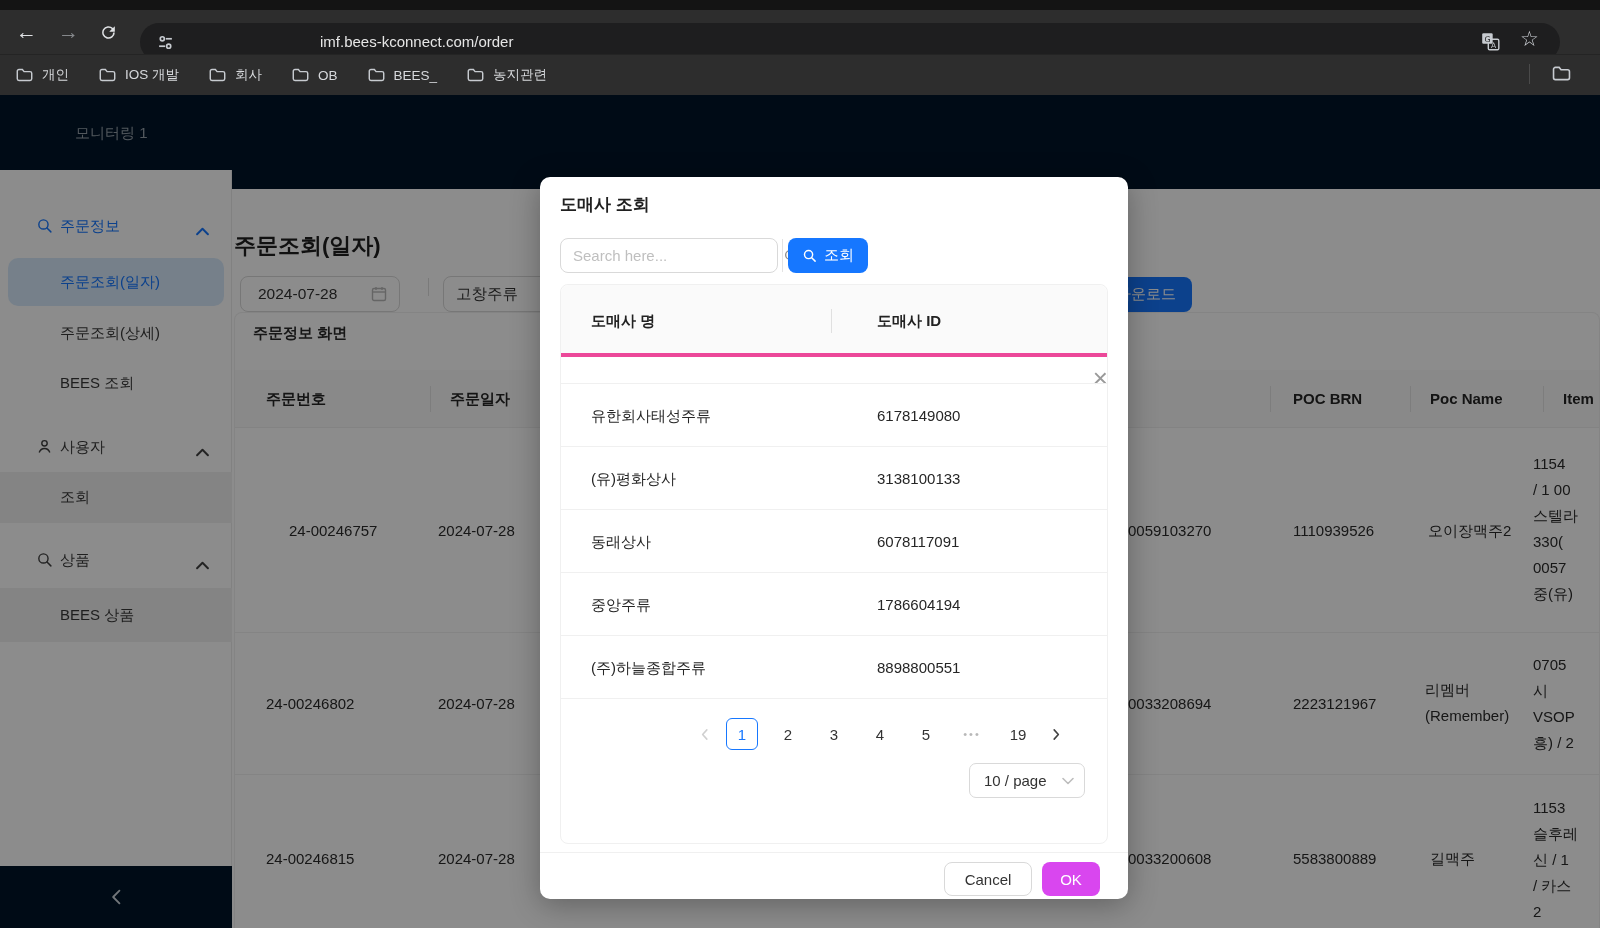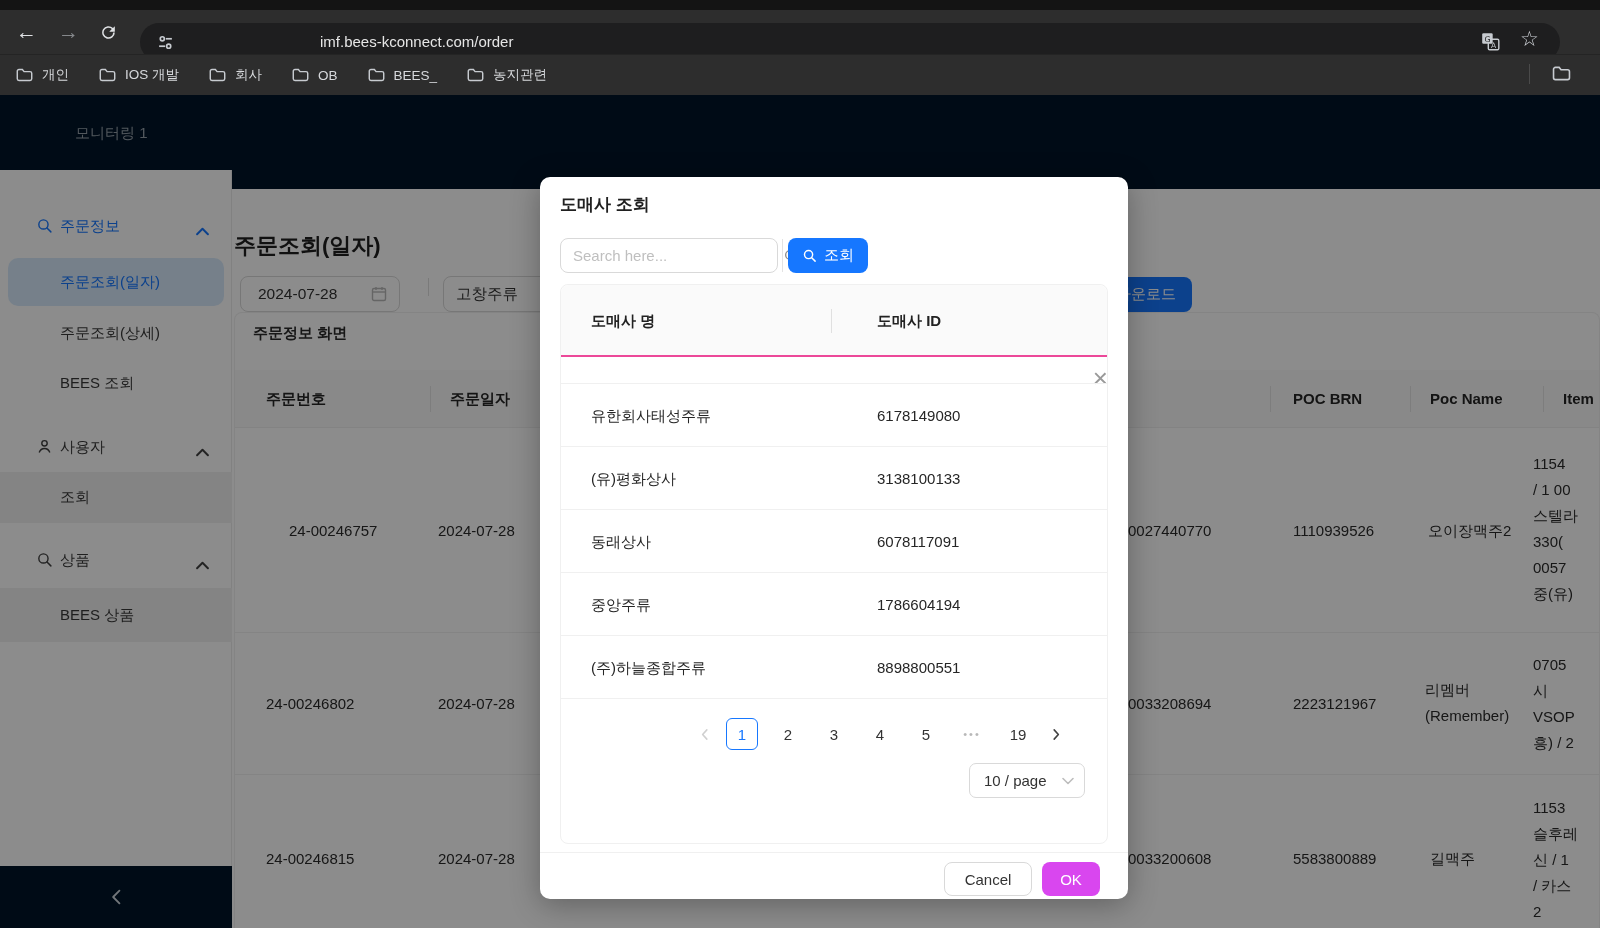--- a/index.html
+++ b/index.html
@@ -53,21 +53,21 @@
   .modal { left:540px; top:177px; width:588px; height:722px; background:#fff; border-radius:10px; box-shadow:0 6px 30px rgba(0,0,0,.3); z-index:60; }
   .m-title { left:20px; top:193px; font-size:17px; font-weight:bold; color:#202020; }
   .m-title, .m-el { position:absolute; }
   .m-close { right:20px; top:188px; font-size:26px; color:#999; line-height:26px; cursor:pointer; }
   .m-search { left:20px; top:61px; width:218px; height:35px; border:1px solid #d9d9d9; border-radius:8px; display:flex; align-items:center; }
   .m-search input { border:none; outline:none; flex:1; height:100%; padding:0 10px 0 12px; font-size:15px; color:#333; border-radius:8px; font-family:inherit; background:transparent; }
   .m-search input::placeholder { color:#bfbfbf; }
   .m-search .sfx { width:30px; height:100%; border-left:1px solid #e3e3e3; display:flex; align-items:center; justify-content:center; }
   .m-btn { left:248px; top:61px; width:80px; height:35px; background:#1677ff; border:none; border-radius:8px; color:#fff; font-size:15px; display:flex; align-items:center; justify-content:center; gap:7px; cursor:pointer; }
   .m-table { left:20px; top:107px; width:548px; height:560px; border:1px solid #f0f0f0; border-radius:8px; }
-  .mt-head { position:absolute; left:0; top:0; width:100%; height:72px; background:#fafafa; border-bottom:2px solid #ec4899; border-radius:8px 8px 0 0; }
+  .mt-head { position:absolute; left:0; top:0; width:100%; height:72px; background:#fafafa; border-bottom:4px solid #ec4899; border-radius:8px 8px 0 0; }
   .mt-head .h { position:absolute; top:0; height:72px; line-height:72px; font-size:15px; font-weight:bold; color:#222; }
   .mt-blank { position:absolute; left:0; top:72px; width:100%; height:27px; border-bottom:1px solid #f0f0f0; }
   .mt-row { position:absolute; left:0; width:100%; height:63px; border-bottom:1px solid #f0f0f0; }
   .mt-row .c { position:absolute; top:0; height:63px; line-height:63px; font-size:15px; color:#262626; }
   .pager { position:absolute; left:135px; top:433px; height:32px; display:flex; align-items:center; gap:14px; }
   .pg { min-width:32px; height:32px; display:flex; align-items:center; justify-content:center; font-size:15px; color:#333; border-radius:6px; cursor:pointer; }
   .pg.active { border:1px solid #1677ff; color:#1677ff; }
   .pg.nav { min-width:16px; }
   .pg.dots { color:#b8b8b8; font-size:11px; letter-spacing:2px; }
   .pagesize { position:absolute; right:22px; top:478px; width:116px; height:35px; border:1px solid #d9d9d9; border-radius:7px; display:flex; align-items:center; justify-content:space-between; padding:0 10px 0 14px; font-size:15px; color:#333; cursor:pointer; background:#fff; }
@@ -265,21 +265,21 @@
     <span class="th" style="left:1058px;">POC BRN</span>
     <span class="tick" style="left:1175px;"></span>
     <span class="th" style="left:1195px;">Poc Name</span>
     <span class="tick" style="left:1308px;"></span>
     <span class="th" style="left:1328px;">Item</span>
   </div>
 
   <div class="abs trow" style="top:428px;height:205px;">
     <span class="cell" style="left:36px;top:90px;margin-left:18px;">24-00246757</span>
     <span class="cell" style="left:203px;top:90px;">2024-07-28</span>
-    <span class="cell" style="left:893px;top:90px;">0027440770</span>
+    <span class="cell" style="left:893px;top:90px;">0059103270</span>
     <span class="cell" style="left:1058px;top:90px;">1110939526</span>
     <span class="cell" style="left:1193px;top:90px;">오이장맥주2</span>
     <span class="cell preline" style="left:1298px;top:23px;">1154
 / 1 00
 스텔라
 330(
 0057
 중(유)</span>
   </div>
   <div class="abs trow" style="top:633px;height:142px;">

